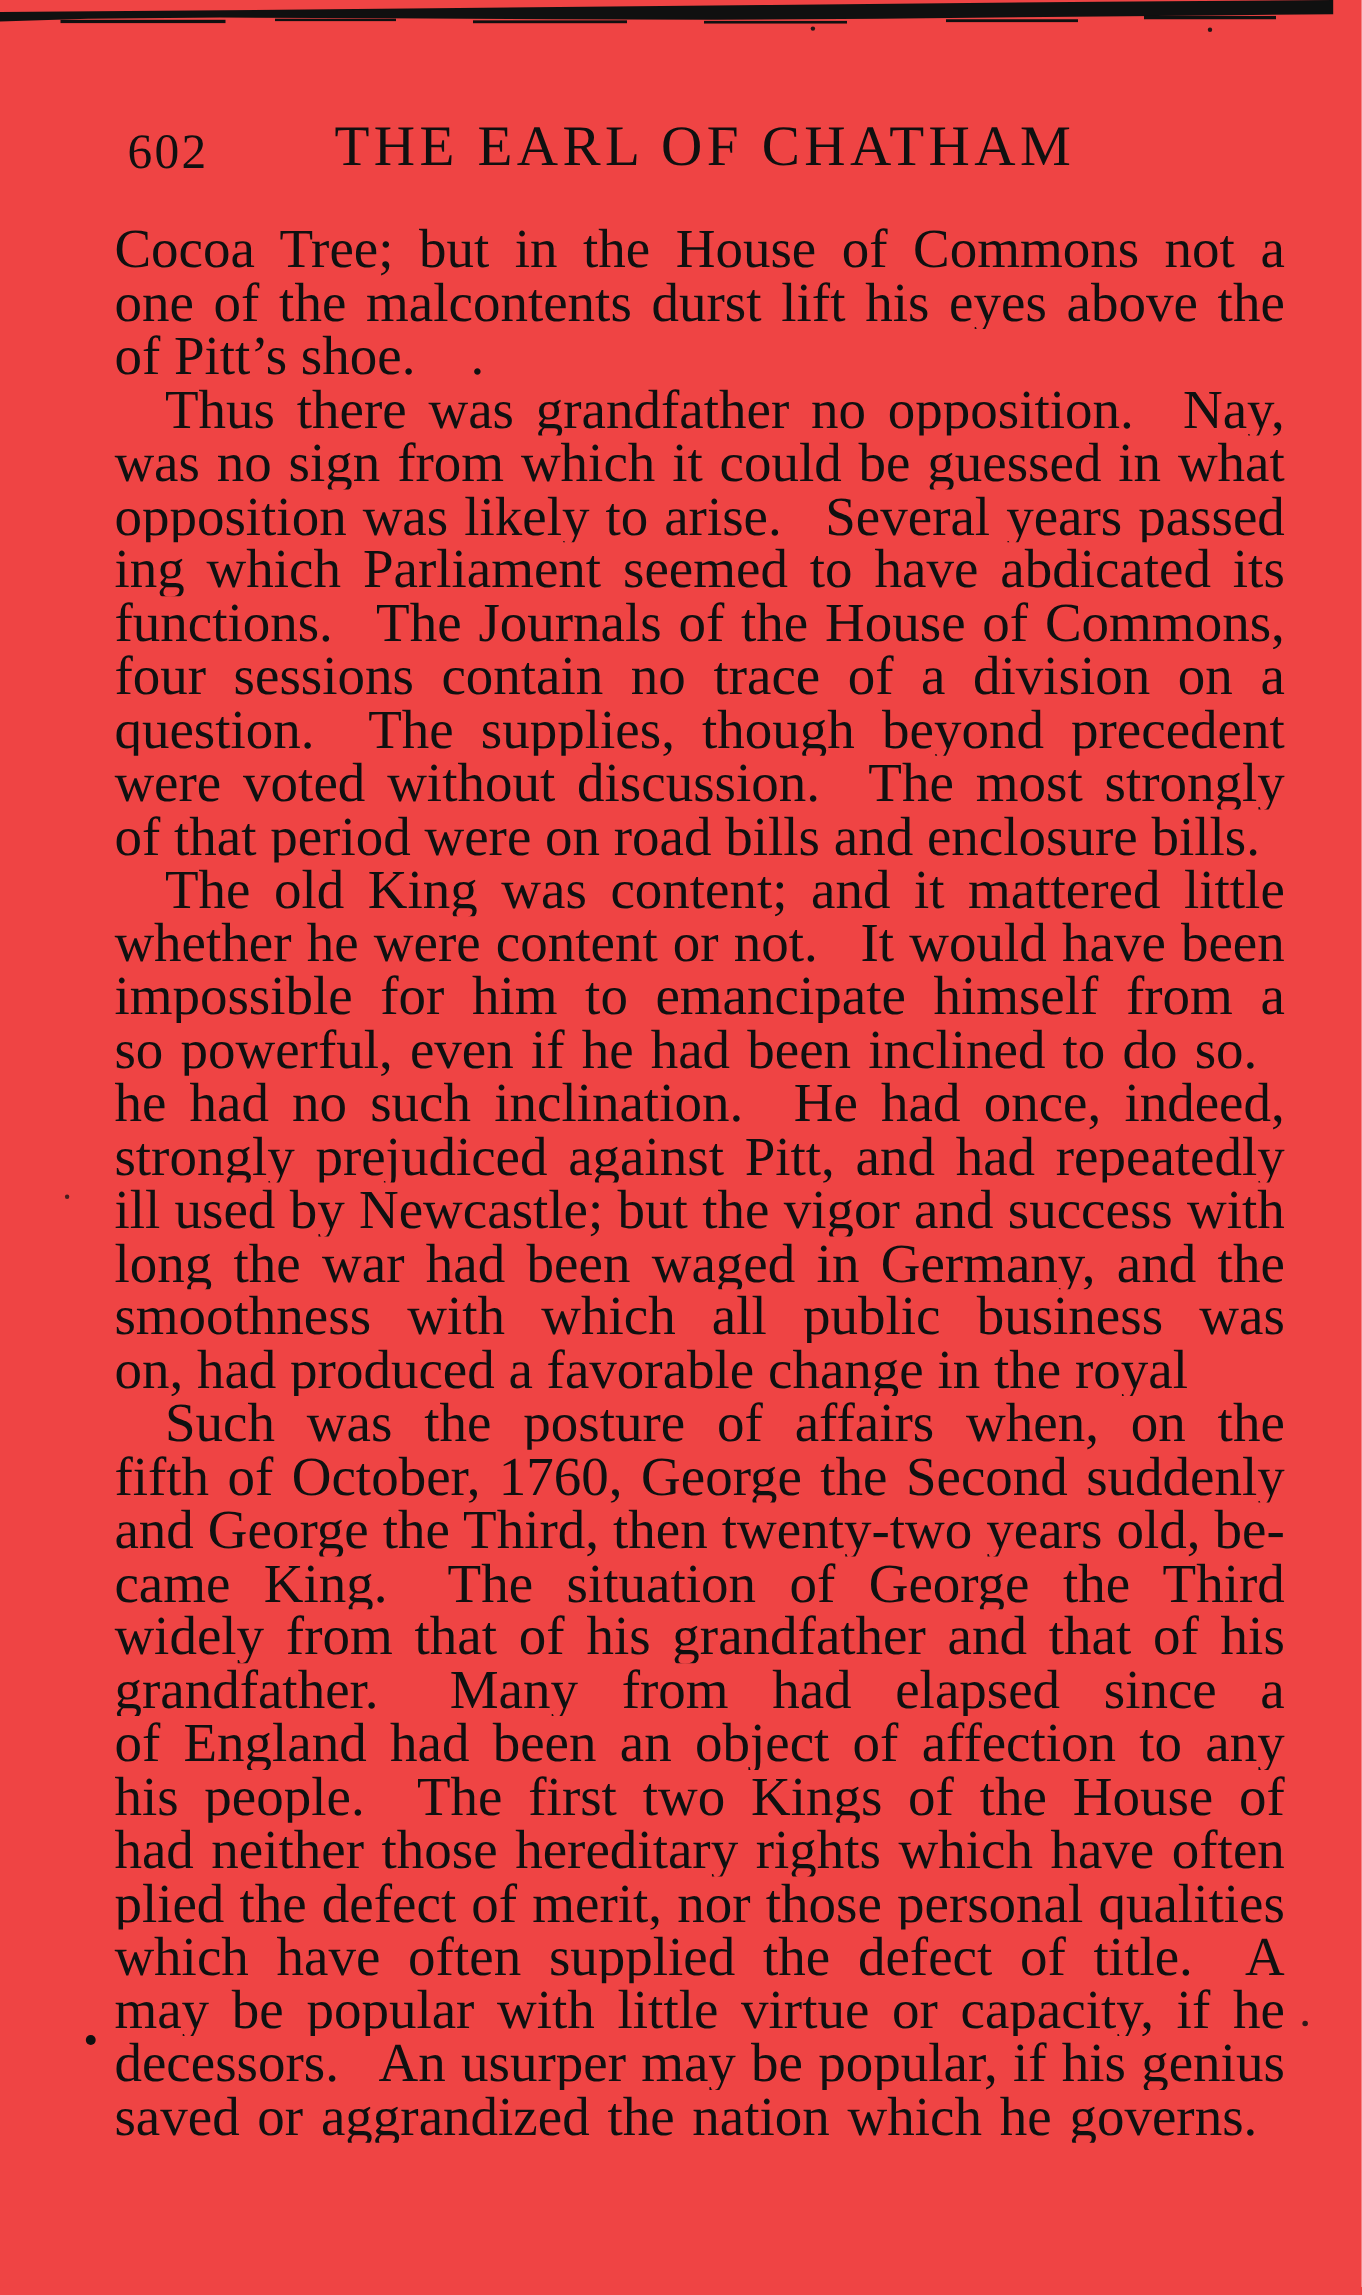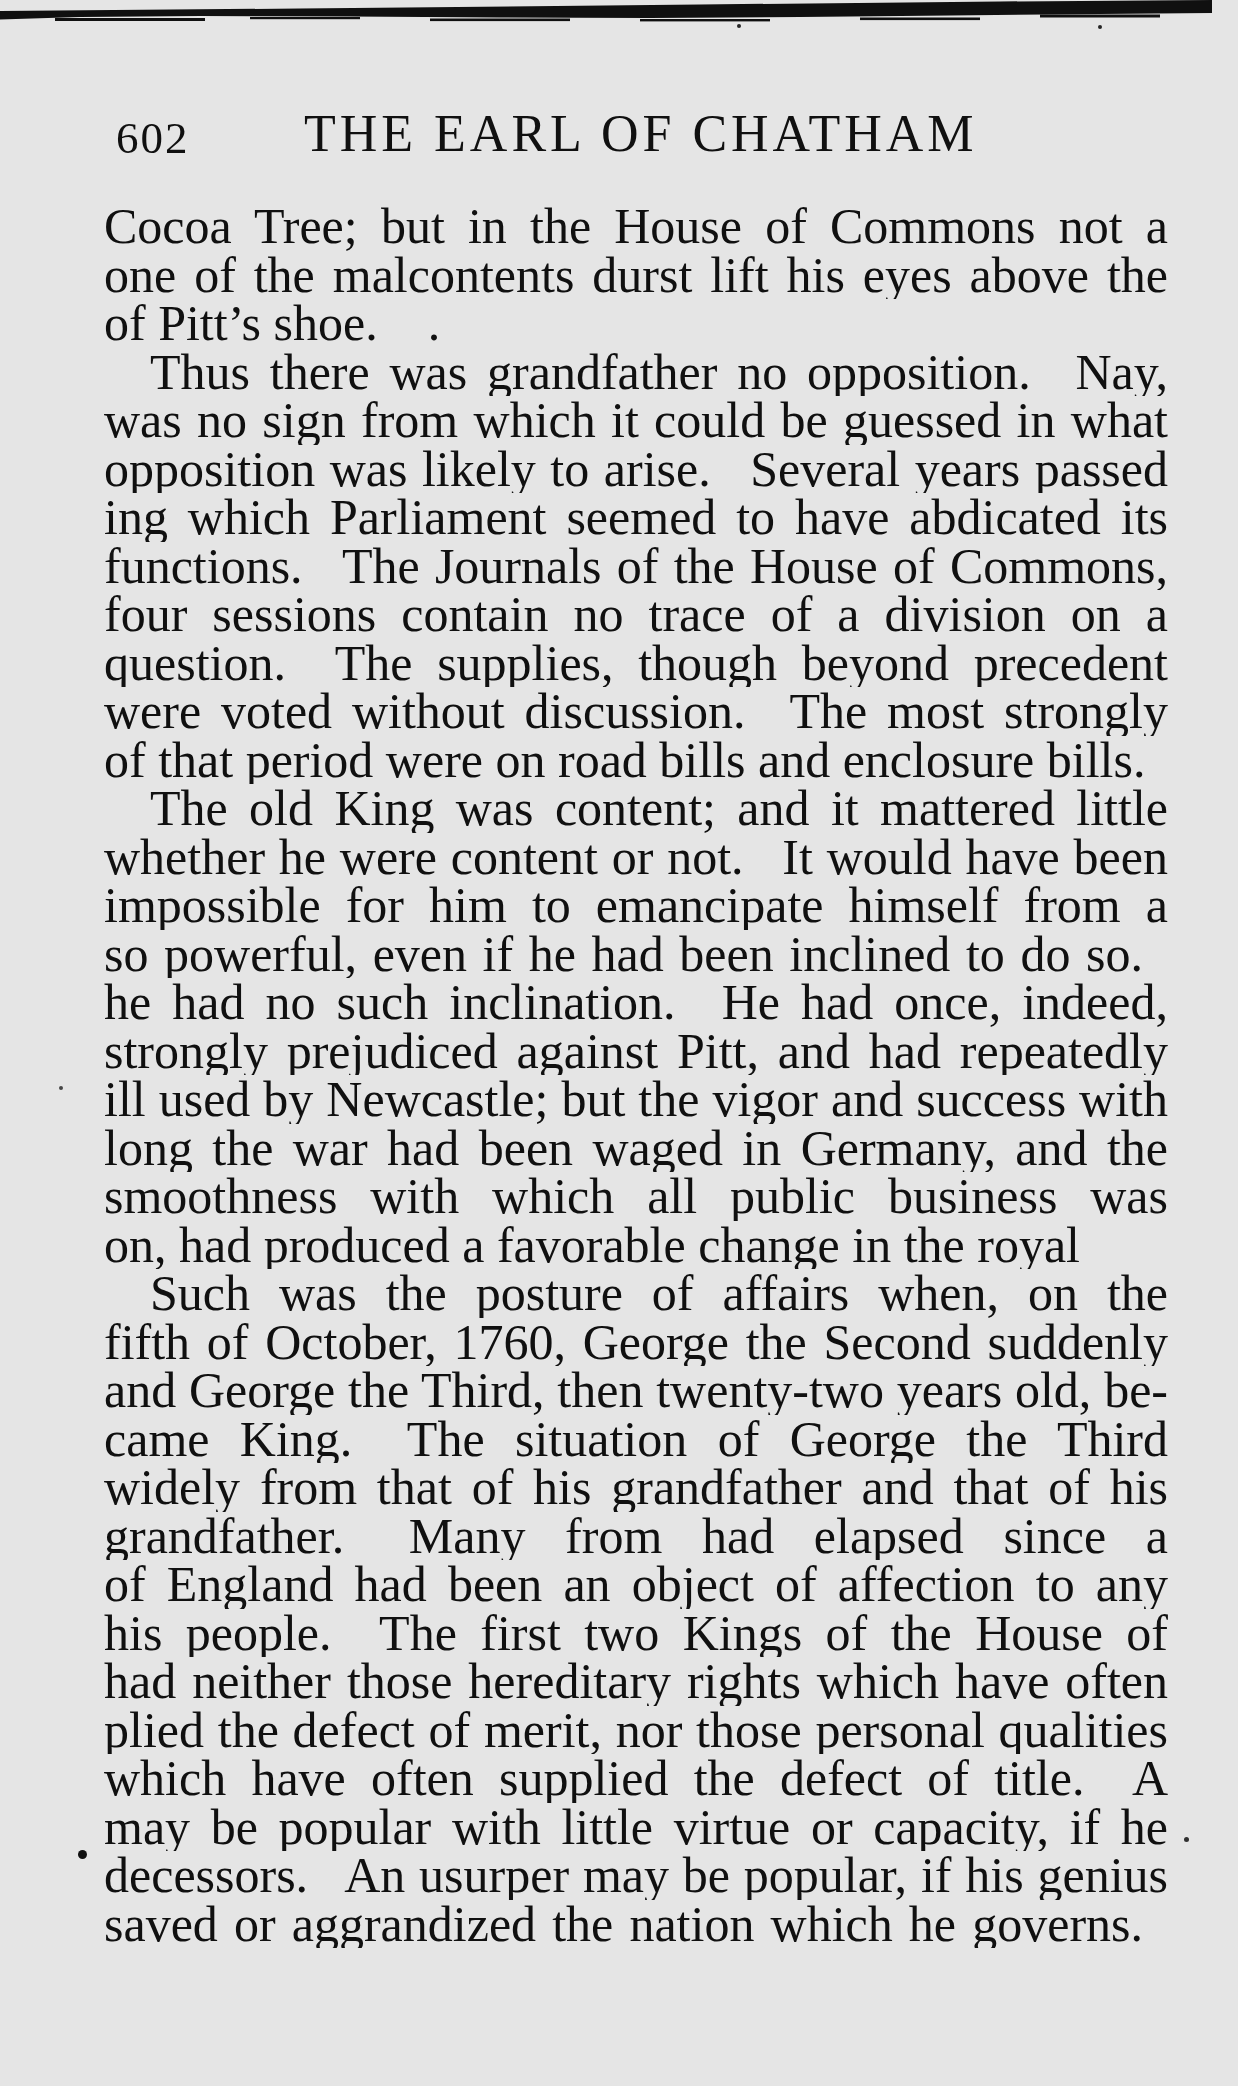--- a/index.html
+++ b/index.html
@@ -4,21 +4,21 @@
 <style>
   html, body {
     margin: 0;
     padding: 0;
     background: #ffffff;
   }
   .page {
     position: relative;
     width: 1238px;
     height: 2086px;
-    background: #e5e5e5;
+    background: #ef4444;
     overflow: hidden;
     font-family: "Liberation Serif", "DejaVu Serif", serif;
     color: #101010;
   }
   .topbar-svg {
     position: absolute;
     left: 0;
     top: 0;
   }
   .page-number {

